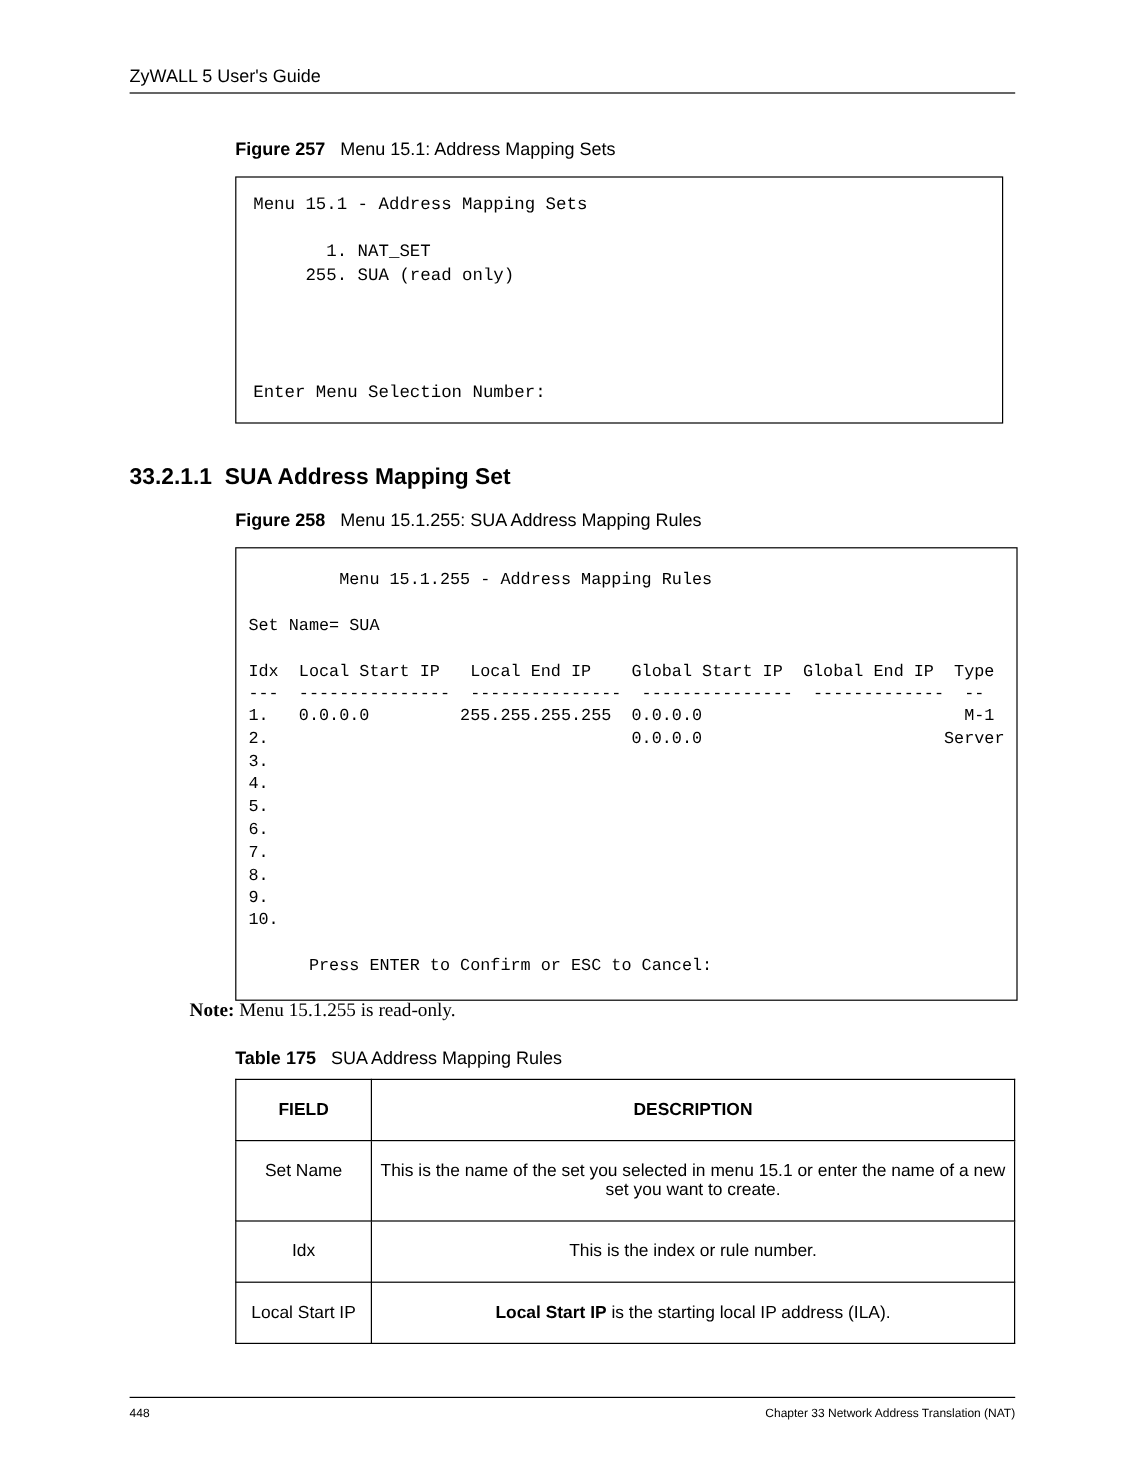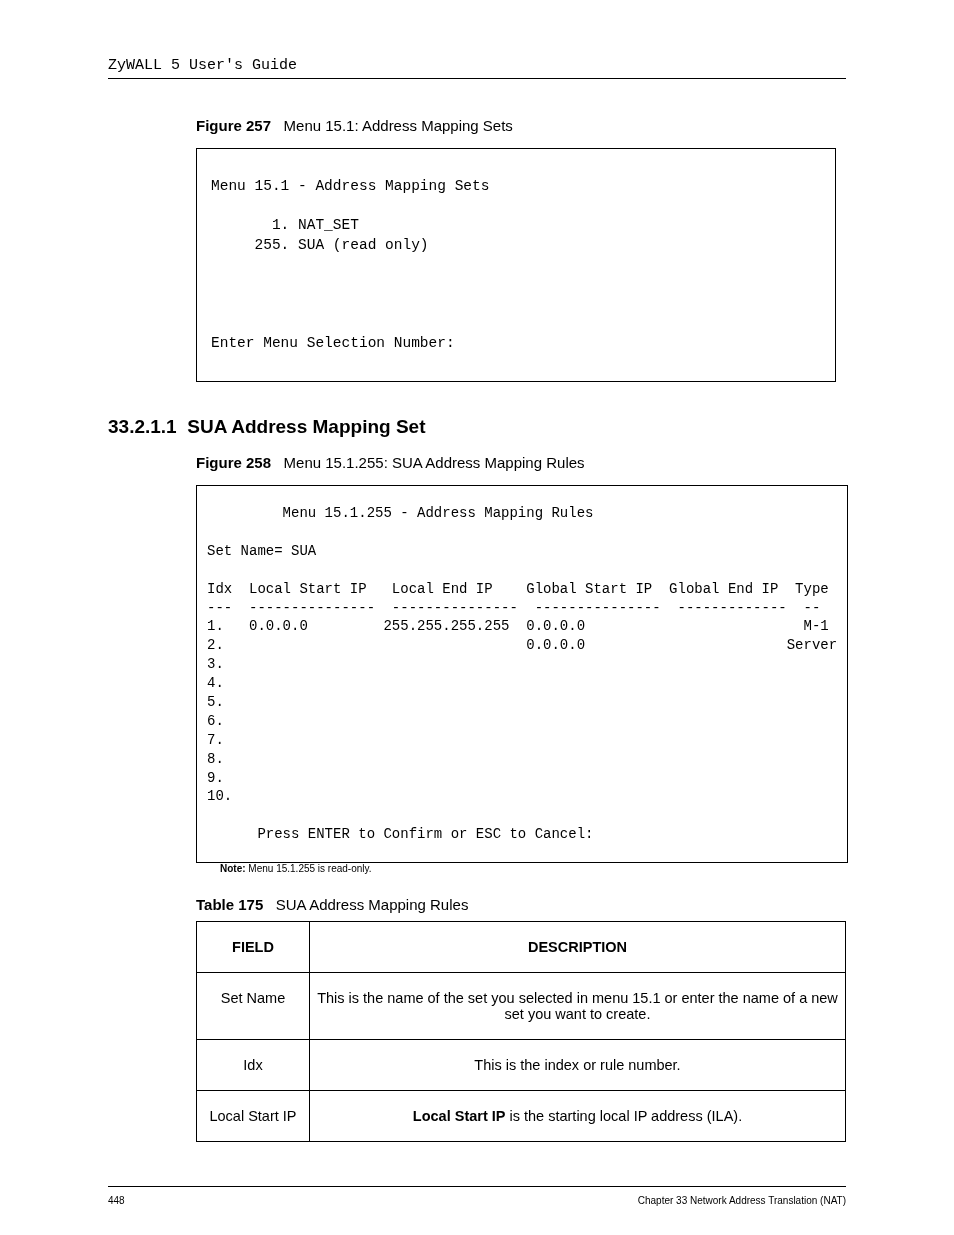--- a/index.html
+++ b/index.html
@@ -12,37 +12,37 @@
     .page {
       padding: 55px 108px 40px 108px;
       box-sizing: border-box;
     }
     .header-line {
       border-bottom: 1px solid #000;
       padding-bottom: 4px;
       margin-bottom: 38px;
     }
     .header-title {
-      font-family: Liberation Mono, monospace;
+      font-family: Liberation Sans, sans-serif;
       font-size: 15px;
     }
     .figure-caption {
       font-family: Arial, Helvetica, sans-serif;
       font-size: 15px;
       margin-left: 88px;
       margin-bottom: 14px;
     }
     .figure-caption .fig-label {
       font-weight: bold;
     }
     .terminal-box {
       border: 1px solid #000;
       margin-left: 88px;
       margin-right: 10px;
-      padding: 28px 14px;
+      padding: 14px 14px;
       font-family: 'Courier New', Courier, monospace;
       font-size: 14.5px;
       white-space: pre;
       line-height: 1.35;
     }
     .terminal-box.wide {
       margin-left: 88px;
       margin-right: -2px;
       padding: 18px 26px 18px 10px;
       font-size: 14px;
@@ -58,23 +58,23 @@
       font-size: 17px;
       margin-left: 88px;
       margin-right: 10px;
       line-height: 1.35;
       margin-bottom: 18px;
     }
     .body-text .link {
       color: #0000d0;
     }
     .note-text {
-      font-family: Liberation Sans, sans-serif;
-      font-size: 10px;
-      margin-left: 112px;
+      font-family: Liberation Serif, serif;
+      font-size: 16px;
+      margin-left: 50px;
       margin-bottom: 18px;
     }
     .note-text .note-label {
       font-weight: bold;
     }
     .table-caption {
       font-family: Arial, Helvetica, sans-serif;
       font-size: 15px;
       margin-left: 88px;
       margin-bottom: 8px;

